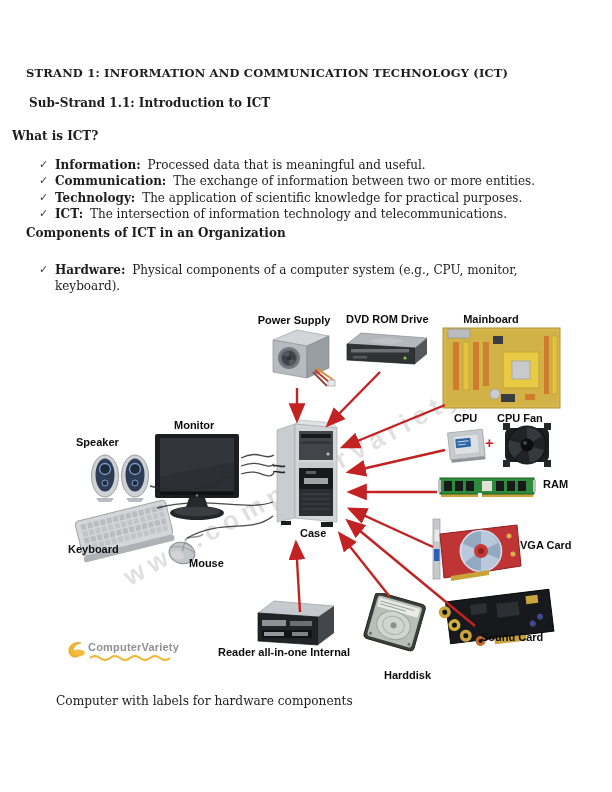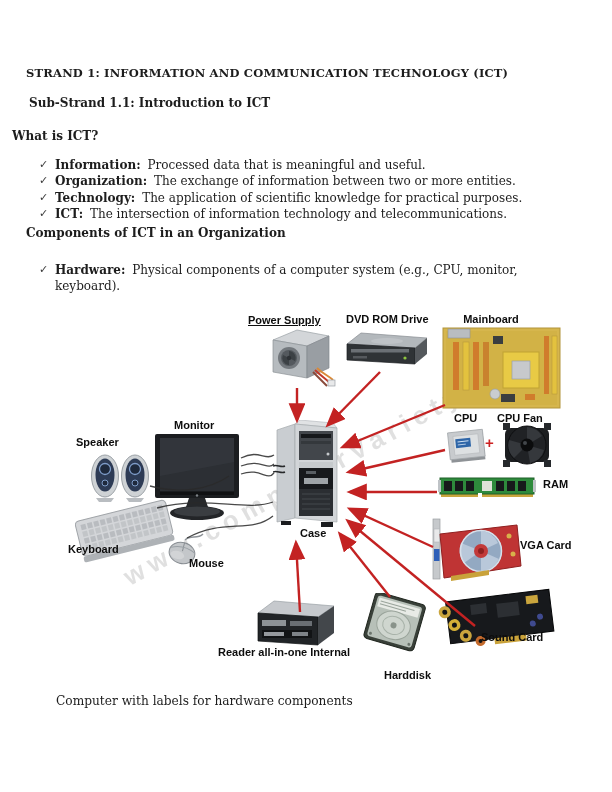--- a/index.html
+++ b/index.html
@@ -51,21 +51,21 @@
 <div class="abs h2 h-what">What is ICT?</div>
 
 <div class="abs bullets">
   <div class="bullet-row">
     <span class="check">✓</span>
     <b>Information:</b>
     <span>Processed data that is meaningful and useful.</span>
   </div>
   <div class="bullet-row">
     <span class="check">✓</span>
-    <b>Organization:</b>
+    <b>Communication:</b>
     <span>The exchange of information between two or more entities.</span>
   </div>
   <div class="bullet-row">
     <span class="check">✓</span>
     <b>Technology:</b>
     <span>The application of scientific knowledge for practical purposes.</span>
   </div>
   <div class="bullet-row">
     <span class="check">✓</span>
     <b>ICT:</b>
@@ -323,31 +323,41 @@
     <g stroke="#2a2a2a" stroke-width="1.3" fill="none" opacity="0.85">
       <path d="M184,150 C 202,141 208,153 217,147"></path>
       <path d="M184,158 C 204,150 210,163 217,156"></path>
       <path d="M184,166 C 204,159 210,174 217,165"></path>
       <path d="M100,200 C 150,187 188,204 216,194"></path>
       <path d="M130,230 C 166,210 194,226 216,208"></path>
       <path d="M93,178 C 122,186 152,182 172,168"></path>
     </g>
   </svg>
 
-  <div class="abs fig-label" style="left:191px;top:6px;width:92px;text-align:left;text-decoration:underline;">Power Supply</div>
+  <div class="abs fig-label" style="left:191px;top:6px;width:92px;text-align:center;">Power Supply</div>
   <div class="abs fig-label" style="left:289px;top:5px;width:82px;text-align:center;">DVD ROM Drive</div>
   <div class="abs fig-label" style="left:404px;top:5px;width:60px;text-align:center;">Mainboard</div>
   <div class="abs fig-label" style="left:117px;top:111px;">Monitor</div>
   <div class="abs fig-label" style="left:19px;top:128px;">Speaker</div>
   <div class="abs fig-label" style="left:11px;top:235px;">Keyboard</div>
   <div class="abs fig-label" style="left:132px;top:249px;">Mouse</div>
   <div class="abs fig-label" style="left:243px;top:219px;">Case</div>
   <div class="abs fig-label" style="left:397px;top:104px;">CPU</div>
   <div class="abs fig-label" style="left:440px;top:104px;">CPU Fan</div>
   <div class="abs fig-label" style="left:486px;top:170px;">RAM</div>
   <div class="abs fig-label" style="left:463px;top:231px;">VGA Card</div>
   <div class="abs fig-label" style="left:161px;top:338px;">Reader all-in-one Internal</div>
   <div class="abs fig-label" style="left:327px;top:338px;margin-top:23px;">Harddisk</div>
   <div class="abs fig-label" style="left:424px;top:323px;">Sound Card</div>
 
+  <div class="abs logo">
+    <svg width="22" height="22" viewBox="0 0 22 22" style="position:absolute;left:0;top:2px;">
+      <path d="M3,14 C 2,7 9,3 15,5 C 10,6 7,9 7,13 C 7,16 10,18 14,17 C 9,21 4,19 3,14 z" fill="#f2b52e" stroke="#d69a1e" stroke-width="0.7"></path>
+      <ellipse cx="12" cy="15" rx="7" ry="3.5" fill="#f2b52e" opacity="0.9"></ellipse>
+    </svg>
+    <span class="logo-text">ComputerVariety</span>
+    <svg width="86" height="6" viewBox="0 0 86 6" style="position:absolute;left:23px;top:19px;">
+      <path d="M1,3 q5,-4 10,0 t10,0 t10,0 t10,0 t10,0 t10,0 t10,0 t10,0" stroke="#f2b52e" stroke-width="1.8" fill="none"></path>
+    </svg>
+  </div>
 </div>
 
 <div class="abs caption">Computer with labels for hardware components</div>
 
 </body></html>

